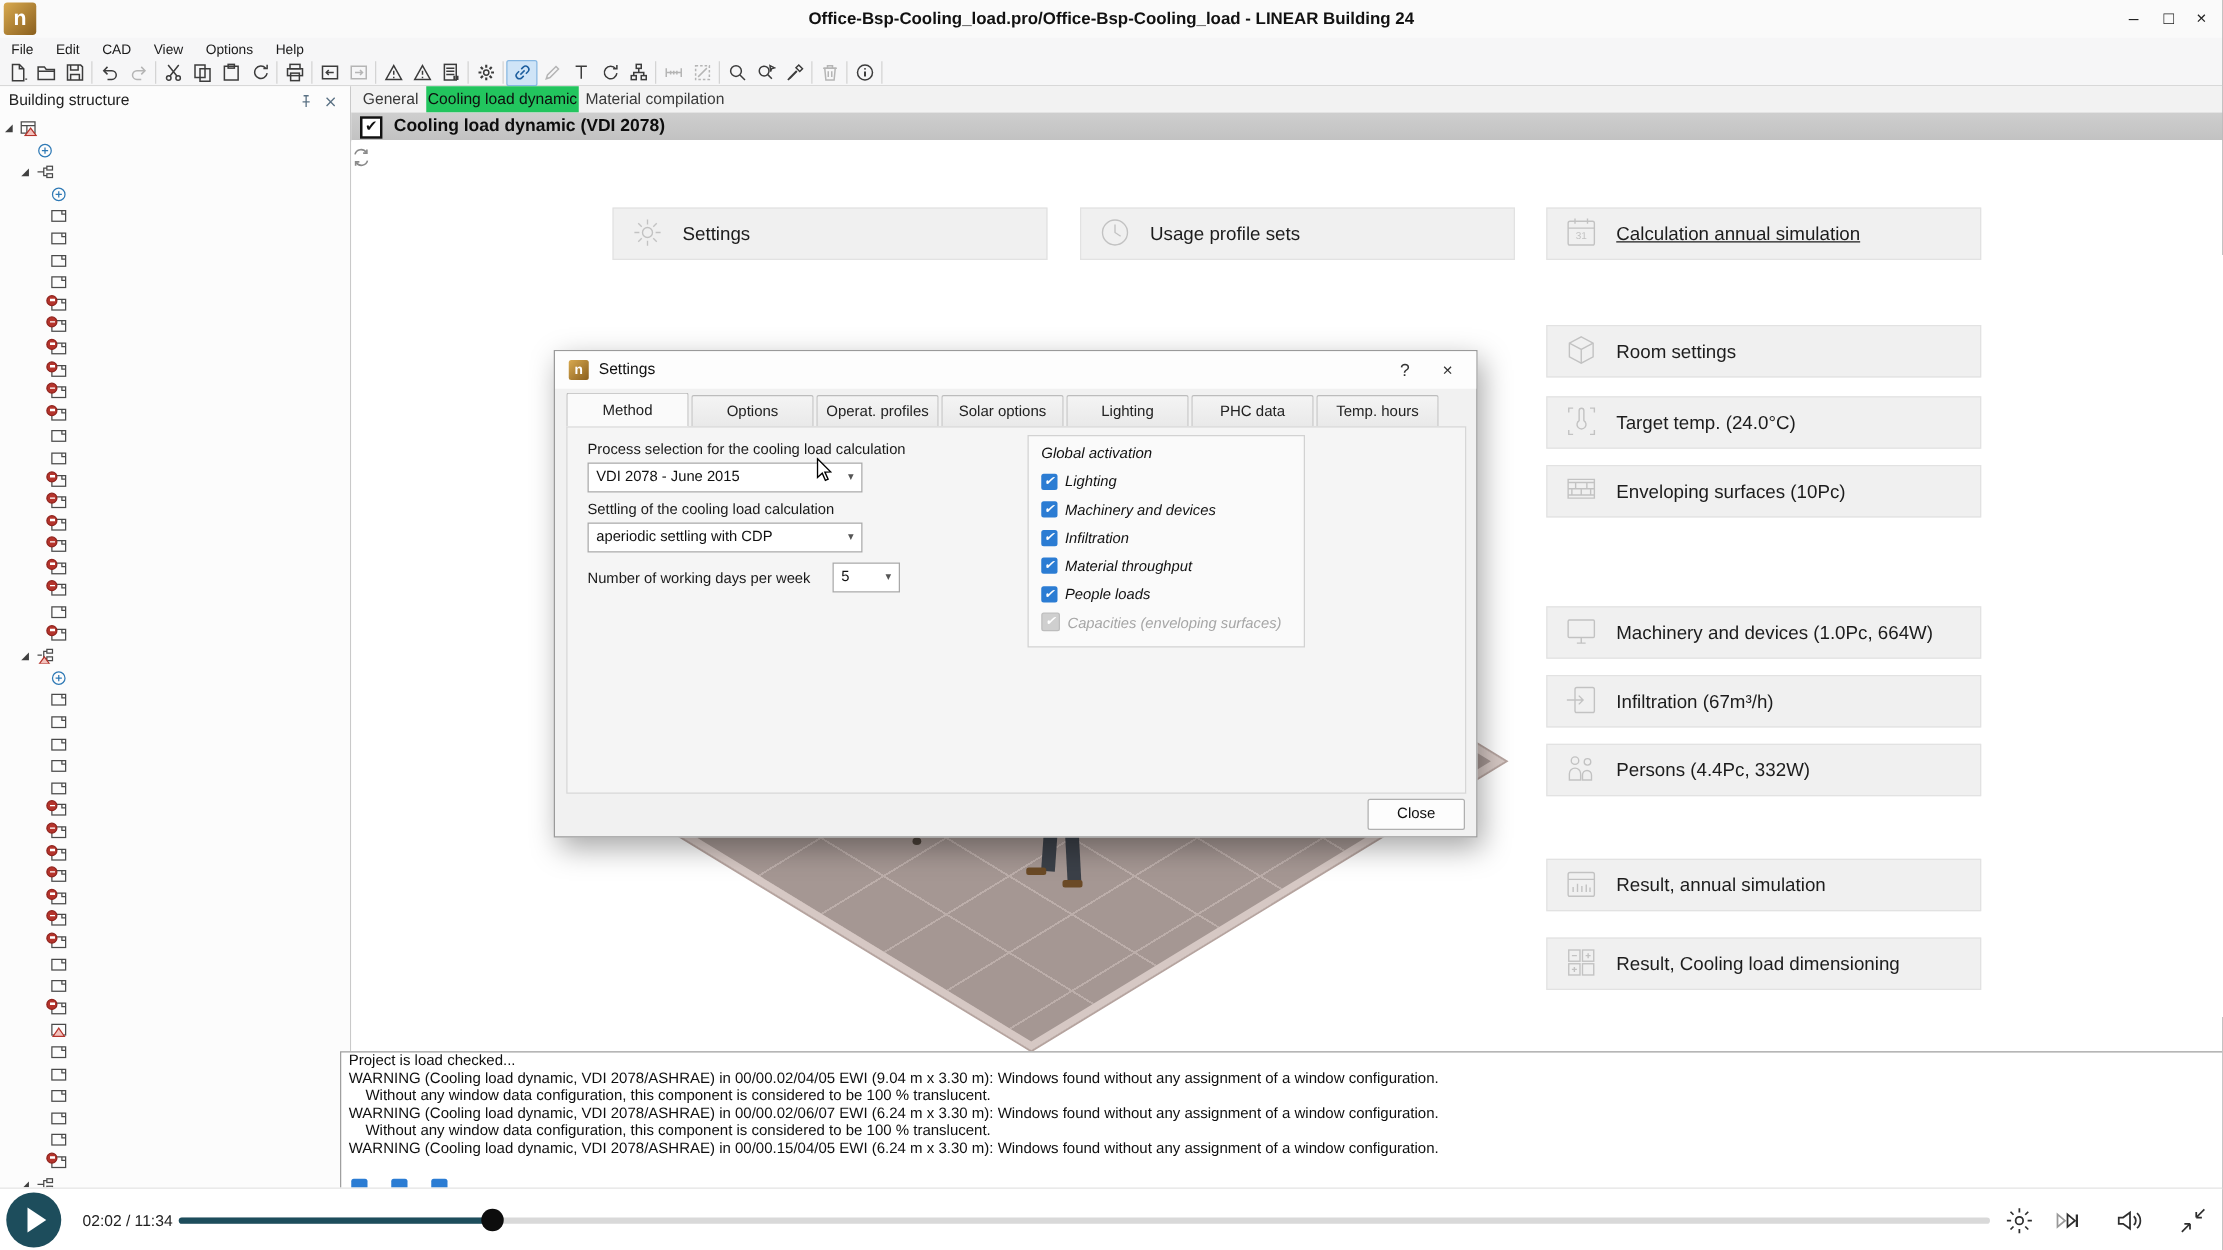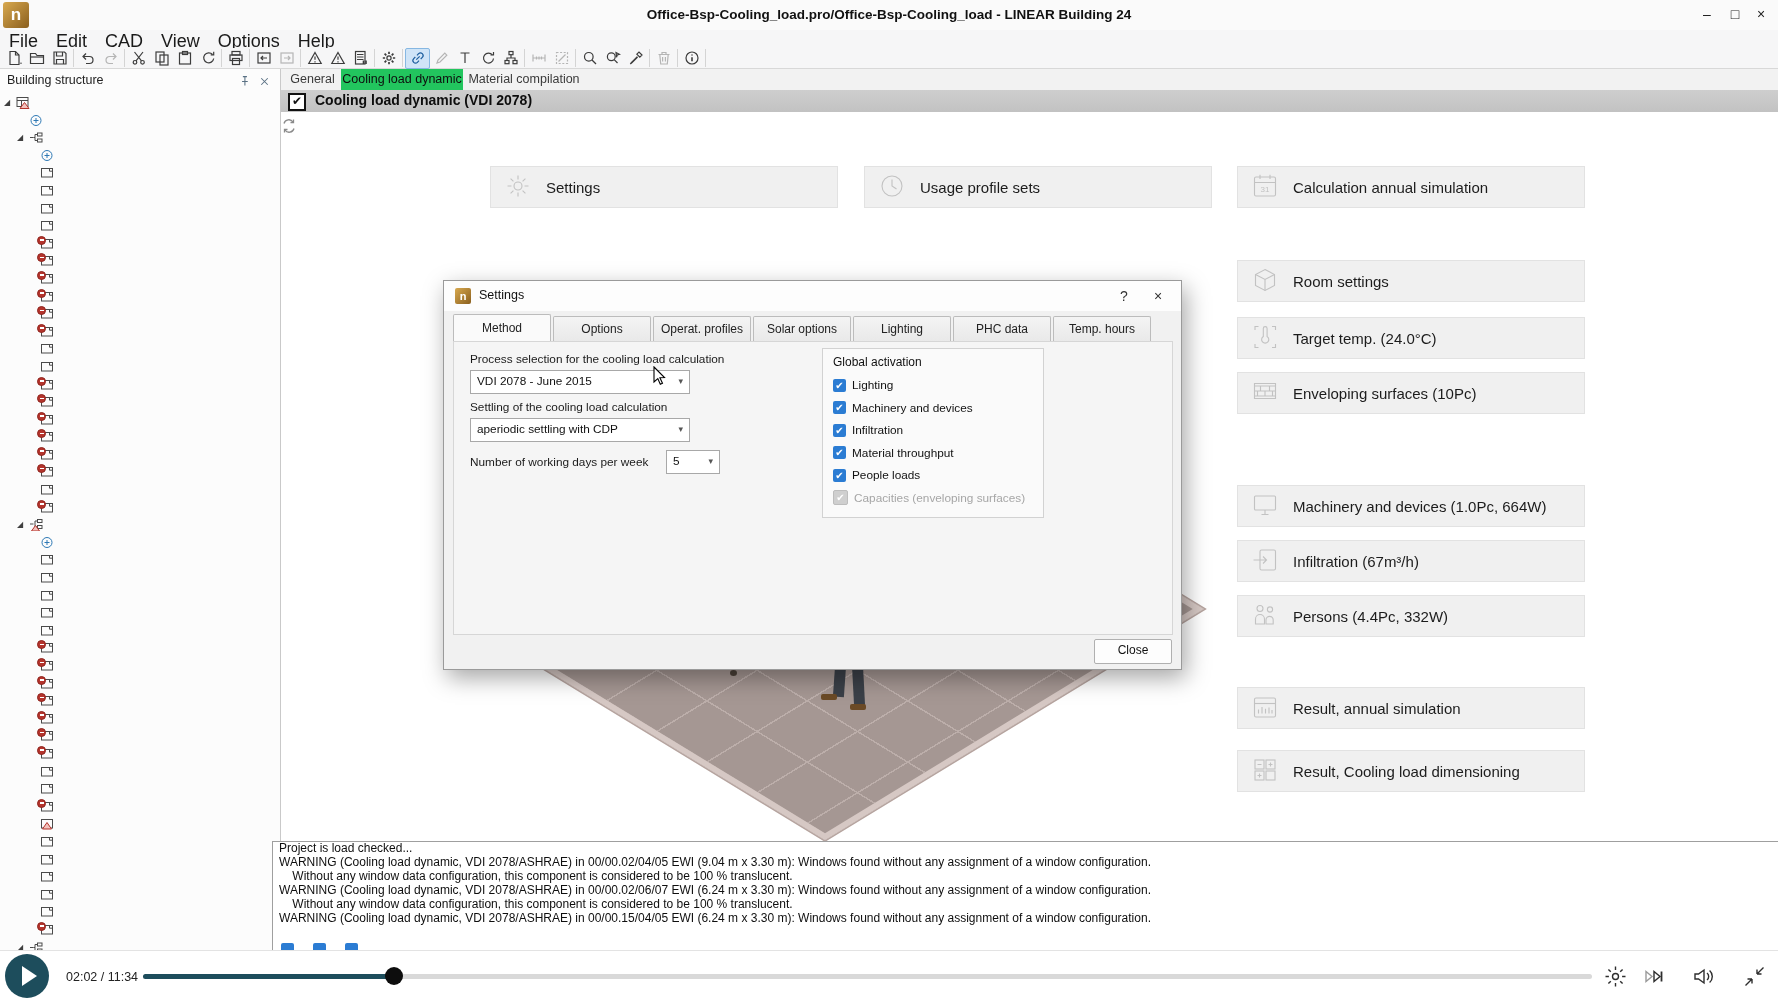--- a/index.html
+++ b/index.html
@@ -8,21 +8,21 @@
   
   #titlebar{position:absolute;left:0;top:0;width:1778px;height:30px;background:#fafafa;}
   #applogo{position:absolute;left:3px;top:2px;width:26px;height:26px;border-radius:3px;
     background:linear-gradient(135deg,#d8a94f,#8a5f1e);color:#fff;font-weight:bold;font-size:17px;
     display:flex;align-items:center;justify-content:center;}
   #title{position:absolute;left:0;top:0;width:100%;height:30px;line-height:30px;text-align:center;
     font-weight:bold;font-size:13.5px;color:#111;}
   .winctl{position:absolute;top:0;width:30px;height:28px;line-height:28px;text-align:center;
     font-size:14px;color:#222;}
   #menubar{position:absolute;left:0;top:30px;width:1778px;height:18px;background:#f6f6f7;}
-  .menuitem{display:inline-block;padding:1px 9px;font-size:18px;color:#1a1a1a;}
+  .menuitem{display:inline-block;padding:1px 9px;font-size:11px;color:#1a1a1a;}
   #toolbar{position:absolute;left:0;top:48px;width:1778px;height:20px;background:#f6f6f7;
     border-bottom:1px solid #d8d8d8;display:flex;align-items:center;}
   .tgroup{display:flex;align-items:center;padding:0 2px;border-right:1px solid #d4d4d4;height:18px;}
   .ticon{width:23px;height:19px;display:flex;align-items:center;justify-content:center;}
   .ticon svg{width:16px;height:16px;stroke:#3c3c3c;fill:none;stroke-width:1.2;}
   .ticon.dis svg{stroke:#b5b5b5;}
   .ticon.active{background:#cfe4f7;border:1px solid #86b7e2;border-radius:2px;}
   .ticon.active svg{stroke:#1d5e9e;}
   
   #sidebar{position:absolute;left:0;top:69px;width:280px;height:881px;background:#fcfcfc;
@@ -82,21 +82,21 @@
   .dtab{flex:1;margin-right:2px;height:24px;line-height:24px;text-align:center;font-size:12px;color:#222;
     background:linear-gradient(#f4f4f4,#e9e9e9);border:1px solid #bcbcbc;border-bottom:none;
     border-radius:2px 2px 0 0;}
   .dtab.active{background:#fafafa;height:26px;line-height:26px;margin-top:-2px;z-index:2;}
   #dlg-body{position:absolute;left:9px;top:60px;width:718px;height:292px;background:#f5f5f5;
     border:1px solid #d6d6d6;}
   .dlabel{position:absolute;font-size:11.8px;color:#1a1a1a;}
   .dd{position:absolute;height:22px;background:#fff;border:1px solid #a8a8a8;font-size:11.8px;
     line-height:20px;padding-left:6px;color:#111;}
   .dd .chev{position:absolute;right:6px;top:0;color:#555;font-size:9px;line-height:20px;}
-  #gbox{position:absolute;left:368px;top:6px;width:220px;height:168px;background:#fafafa;border:1px solid #d2d2d2;}
+  #gbox{position:absolute;left:368px;top:6px;width:220px;height:168px;background:#fafafa;border:1px solid #d2d2d2;font-style:italic;}
   #gbox-title{position:absolute;left:10px;top:6px;font-size:12px;color:#111;}
   .gitem{position:absolute;left:10px;height:16px;display:flex;align-items:center;font-size:11.8px;color:#111;}
   .gcheck{width:13px;height:13px;border-radius:2px;background:#2b7cd3;color:#fff;font-size:10px;
     line-height:13px;text-align:center;margin-right:6px;}
   .gitem.dis{color:#a6a6a6;}
   .gitem.dis .gcheck{background:#cfcfcf;color:#fff;border:1px solid #bdbdbd;}
   #dlg-close{position:absolute;left:650px;top:358px;width:76px;height:23px;background:#fdfdfd;
     border:1px solid #b0b0b0;border-radius:2px;text-align:center;line-height:21px;font-size:12px;color:#111;}
   #cursor{position:absolute;left:653px;top:366px;z-index:60;}
   
@@ -858,21 +858,21 @@
         </svg></span>
       <span>Settings</span>
     </div>
     <div class="action" style="left: 864px; top: 166px; width: 346px;">
       <span class="aicon"><svg viewBox="0 0 28 28">
           <circle cx="14" cy="14" r="10"></circle>
           <path d="M14 7.5V14l4.5 3"></path>
         </svg></span>
       <span>Usage profile sets</span>
     </div>
-    <div class="action" style="left: 1237px; top: 166px; width: 346px;">
+    <div class="action" style="left: 1237px; top: 166px; width: 346px; text-decoration: underline;">
       <span class="aicon"><svg viewBox="0 0 28 28">
           <rect x="3.5" y="5" width="21" height="19" rx="1.5"></rect>
           <path d="M3.5 10.5h21M9 2.8V7M19 2.8V7"></path>
           <text x="14" y="19.5" font-size="8" text-anchor="middle" fill="#c2c2c2" stroke="none">31</text>
         </svg></span>
       <span>Calculation annual simulation</span>
     </div>
     <div class="action" style="left: 1237px; top: 260px; width: 346px;">
       <span class="aicon"><svg viewBox="0 0 28 28">
           <path d="M14 3.5l9.5 5v11L14 24.5 4.5 19.5v-11z"></path>

